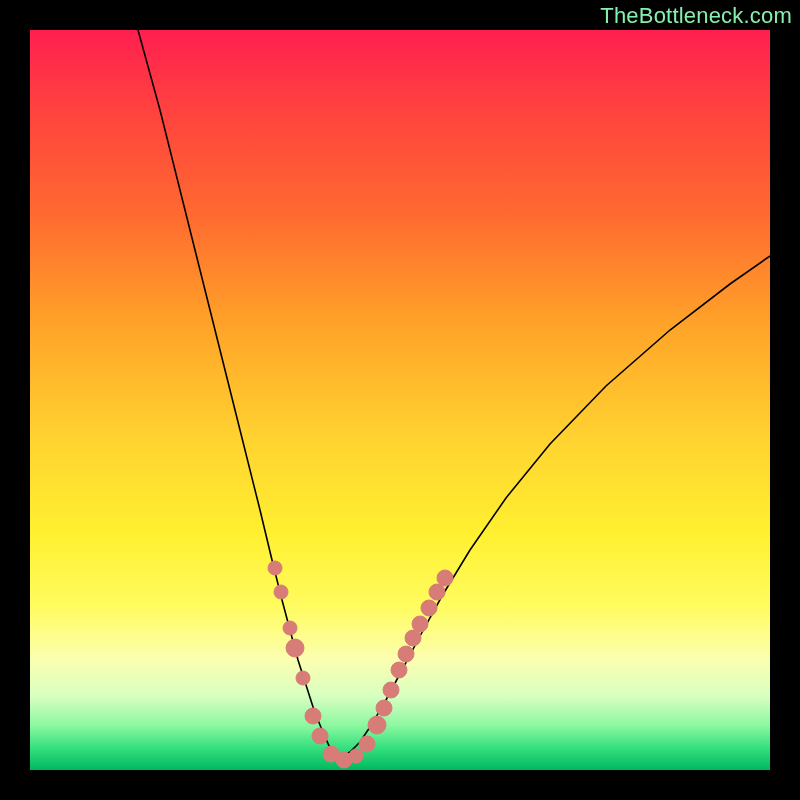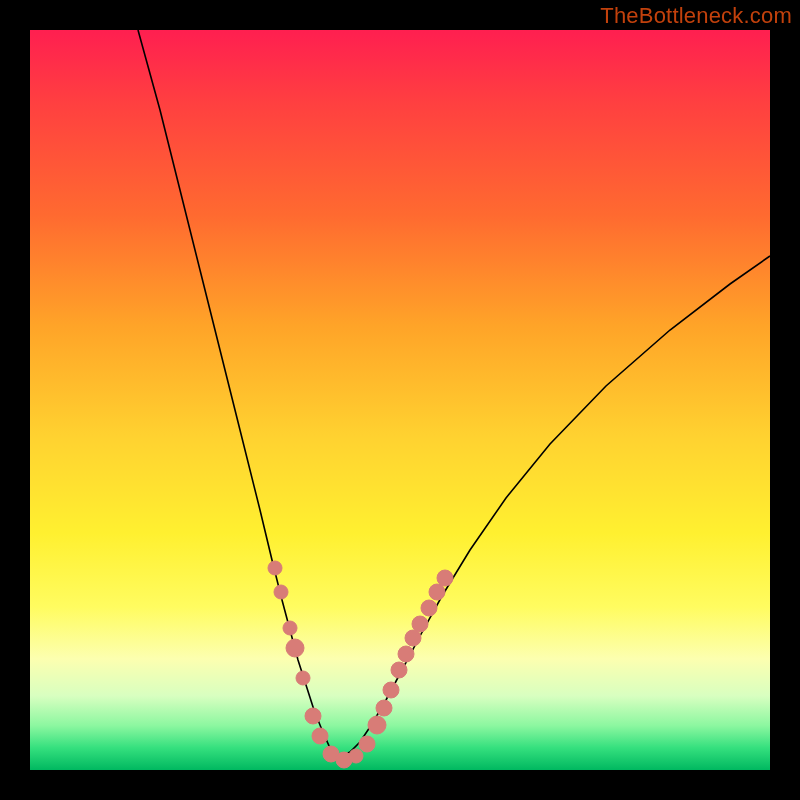--- a/index.html
+++ b/index.html
@@ -13,21 +13,21 @@
   .outer {
     width: 800px;
     height: 800px;
     background: #000;
     position: relative;
   }
   .watermark {
     position: absolute;
     top: 3px;
     right: 8px;
-    color: #c2410c;
+    color: #86efac;
     font-size: 22px;
     font-weight: 500;
     letter-spacing: 0.2px;
     z-index: 5;
   }
   .plot-bg {
     position: absolute;
     left: 30px;
     top: 30px;
     width: 740px;

